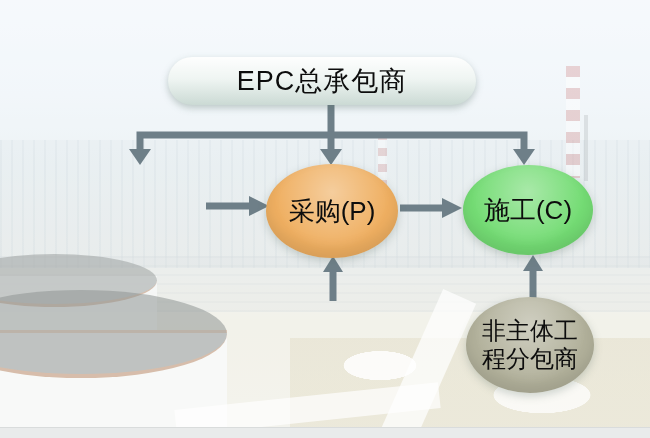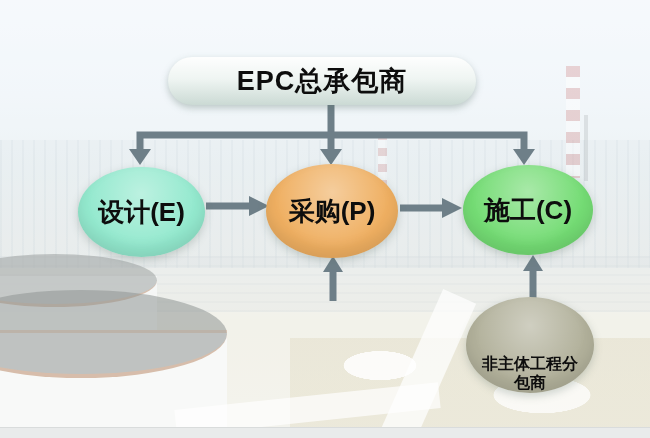--- a/index.html
+++ b/index.html
@@ -54,39 +54,39 @@
   .bg-road-1{left:402px;top:288px;width:36px;height:195px;background:rgba(255,255,255,.72);transform:rotate(24deg);}
   .bg-road-2{left:175px;top:396px;width:265px;height:26px;background:rgba(255,255,255,.7);transform:rotate(-6deg);}
   .bg-wash{left:0;top:0;width:650px;height:438px;background:rgba(255,255,255,.40);}
   .bg-bottom-strip{left:0;top:427px;width:650px;height:11px;background:#e9ebeb;border-top:1px solid #d9dcdc;}
   
   .connectors{left:0;top:0;width:650px;height:438px;}
   .conn-line{stroke:var(--connector,#6e7f88);stroke-width:7;fill:none;}
   .conn-head{fill:var(--connector,#6e7f88);}
   .node{
     display:flex;align-items:center;justify-content:center;text-align:center;
-    color:var(--node-text,#0d0d0d);font-weight:700;
+    color:var(--node-text,#0d0d0d);font-weight:400;
   }
   .pill{
     left:168px;top:57px;width:308px;height:48px;border-radius:24px;
     background-color:var(--root-fill,#e7f0ec);
     background-image:linear-gradient(180deg,rgba(255,255,255,.95) 0%,rgba(255,255,255,.35) 45%,rgba(130,160,150,.28) 100%);
     box-shadow:0 3px 7px rgba(90,115,105,.35);
     font-size:27px;letter-spacing:1px;
   }
   .ellipse{
     border-radius:50%;font-size:26px;
     background-image:radial-gradient(ellipse at 50% 30%,rgba(255,255,255,.38) 0%,rgba(255,255,255,0) 62%);
     box-shadow:inset 0 -8px 14px rgba(0,0,0,.10),0 3px 8px rgba(90,110,100,.28);
   }
   .n-design{left:78px;top:167px;width:127px;height:90px;background-color:var(--design-fill,#93e9ce);}
   .n-procurement{left:266px;top:164px;width:132px;height:94px;background-color:var(--procurement-fill,#efaf61);align-items:center;}
   .n-construction{left:463px;top:165px;width:130px;height:90px;background-color:var(--construction-fill,#74dc74);}
   .n-supplier{left:274px;top:300px;width:127px;height:90px;background-color:var(--supplier-fill,#c5aae2);}
-  .n-subcontractor{left:466px;top:297px;width:128px;height:96px;background-color:var(--subcontractor-fill,#b2b19b);font-size:16px;line-height:1.18;align-items:flex-end;}
+  .n-subcontractor{left:466px;top:297px;width:128px;height:96px;background-color:var(--subcontractor-fill,#b2b19b);font-size:24px;line-height:1.18;}
   .n-subcontractor .wrap{width:102px;}
 </style>
 </head>
 <body>
 
 <div class="stage">
 
   <div class="abs bg-structures"></div>
   <div class="abs bg-structures-low"></div>
   <div class="abs bg-chimney-mid"></div>
@@ -116,23 +116,20 @@
     <path class="conn-line" d="M333 301 V271"></path>
     <polygon class="conn-head" points="323,272 343,272 333,256"></polygon>
     <path class="conn-line" d="M533 298 V270"></path>
     <polygon class="conn-head" points="523,271 543,271 533,255"></polygon>
   </svg>
 
   <div class="abs node pill">
     <span>EPC总承包商</span>
   </div>
 
-  <div class="abs node ellipse n-design">
-    <span>设计(E)</span>
-  </div>
 
   <div class="abs node ellipse n-procurement">
     <span>采购(P)</span>
   </div>
 
   <div class="abs node ellipse n-construction">
     <span>施工(C)</span>
   </div>
 
 

